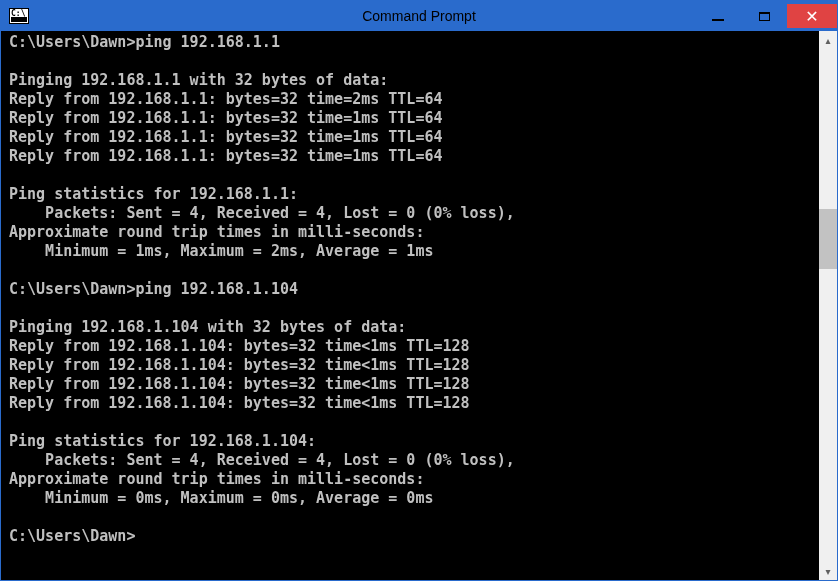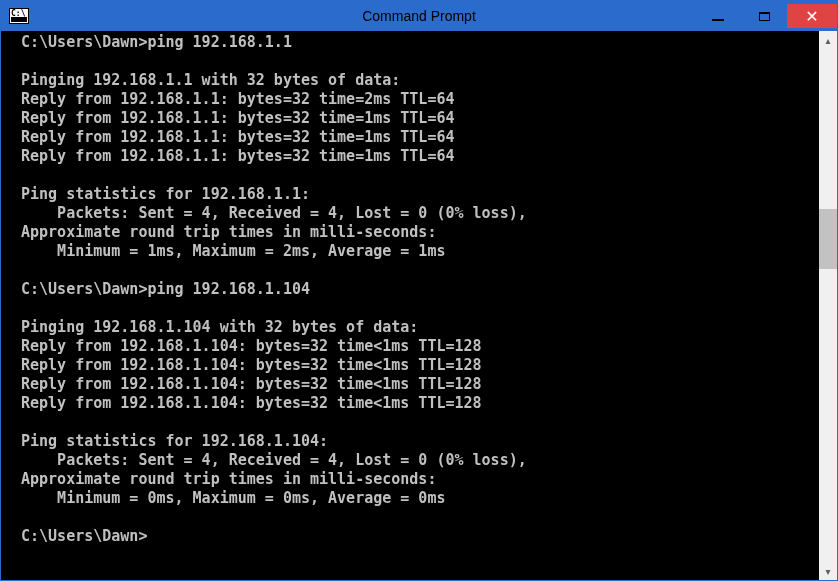--- a/index.html
+++ b/index.html
@@ -93,21 +93,21 @@
     position: relative;
     display: flex;
   }
   .terminal {
     flex: 1;
     background: #000;
     color: #c0c0c0;
     font-family: "Consolas", "Lucida Console", monospace;
     font-size: 15px;
     line-height: 19px;
-    padding: 2px 20px;
+    padding: 2px 8px;
     white-space: pre;
     overflow: hidden;
     font-weight: bold;
   }
   .scrollbar {
     width: 18px;
     background: #f0f0f0;
     position: relative;
   }
   .sb-arrow {

